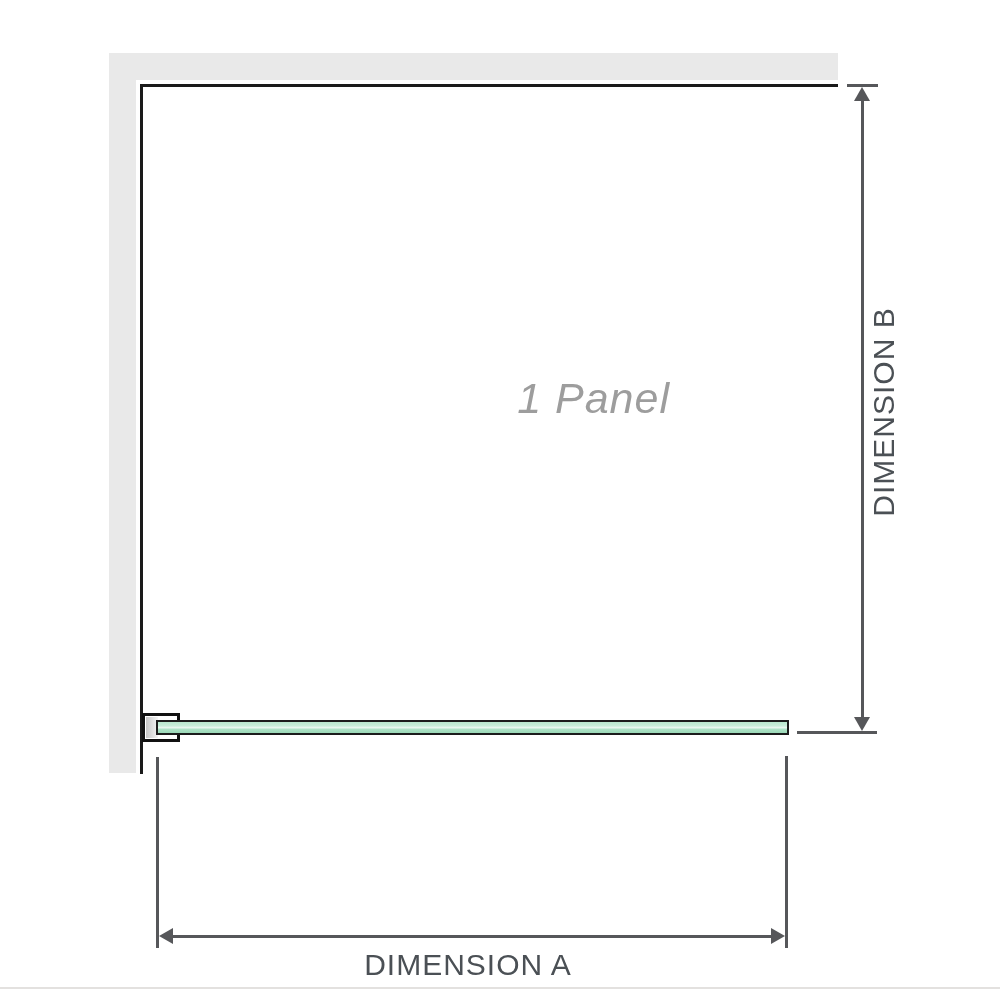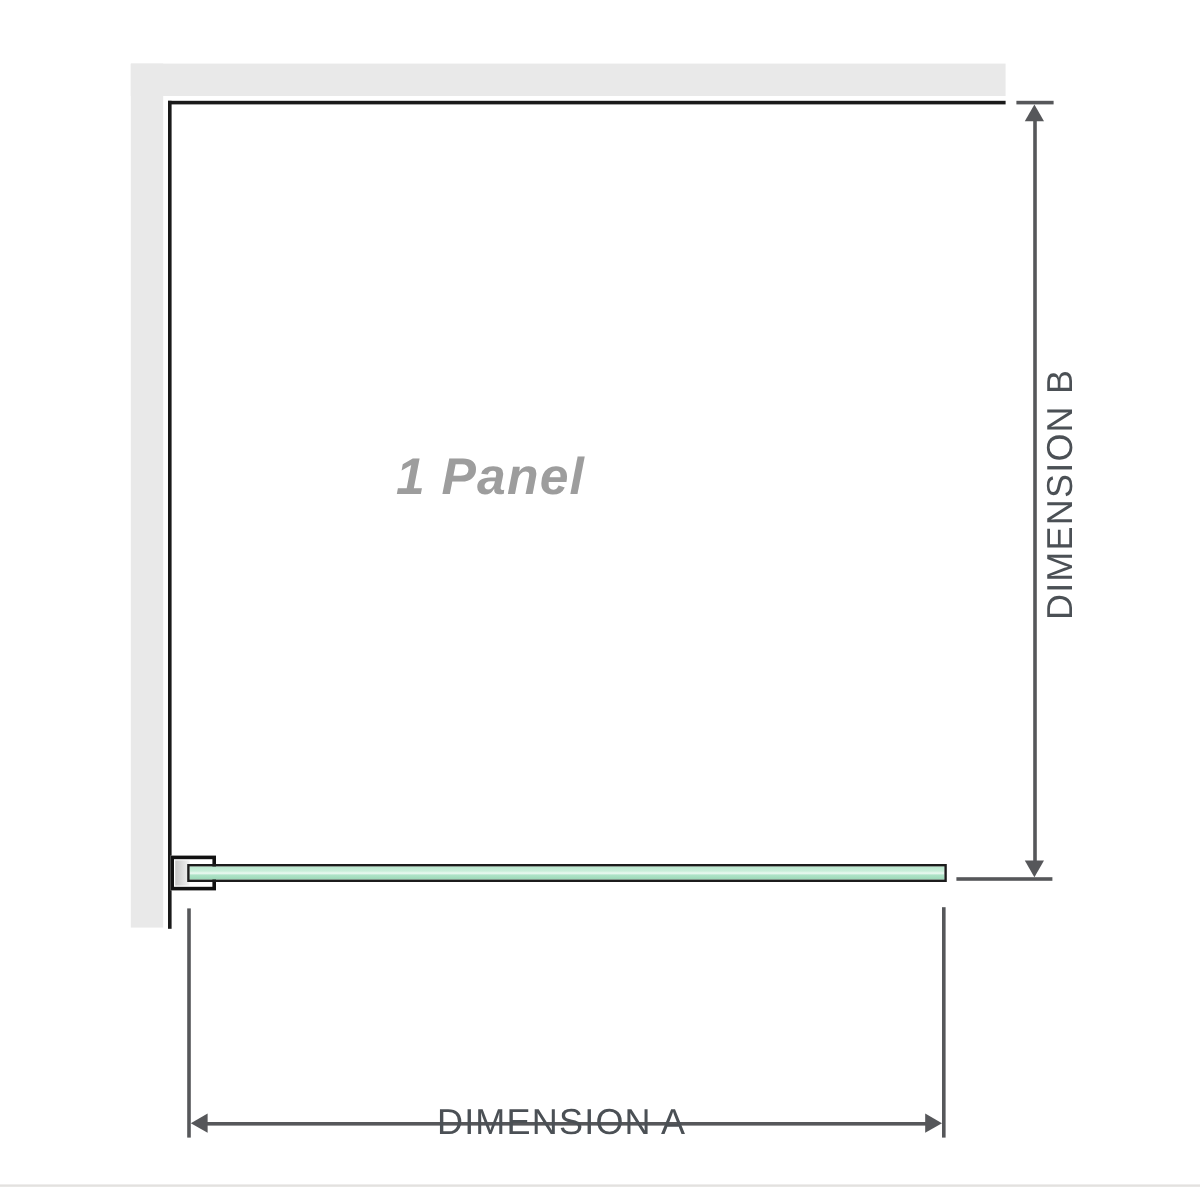--- a/index.html
+++ b/index.html
@@ -21,24 +21,24 @@
   .wall-top   { left: 109px; top: 53px;  width: 729px; height: 27px; background: #e9e9e9; }
   .wall-left  { left: 109px; top: 53px;  width: 27px;  height: 720px; background: #e9e9e9; }
 
   
   .panel-edge-top  { left: 140px; top: 84px; width: 698px; height: 3px; background: #1a1a1a; }
   .panel-edge-left { left: 140px; top: 84px; width: 3px;  height: 690px; background: #1a1a1a; }
 
   
   .panel-label {
     left: 330px; top: 368px; width: 340px; height: 60px;
-    text-align: left;
+    text-align: right;
     font-size: 43px;
     font-style: italic;
-    font-weight: bold;
+    font-weight: normal;
     color: #9d9d9d;
     line-height: 60px;
     letter-spacing: 1px;
   }
 
   
   .bracket {
     left: 142px; top: 713px; width: 38px; height: 29px;
     box-sizing: border-box;
     border: 3px solid #111111;
@@ -98,21 +98,21 @@
     border-bottom: 8px solid transparent;
     border-right: 14px solid #56575a;
   }
   .arrow-right {
     left: 771px; top: 928px; width: 0; height: 0;
     border-top: 8px solid transparent;
     border-bottom: 8px solid transparent;
     border-left: 14px solid #56575a;
   }
   .dimA-label {
-    left: 336px; top: 919px; width: 264px; height: 34px;
+    left: 336px; top: 948px; width: 264px; height: 34px;
     text-align: center;
     font-size: 30px;
     font-weight: 300;
     letter-spacing: 1px;
     color: #4b5055;
     line-height: 34px;
   }
 
   
   .divider { left: 0; top: 987px; width: 1000px; height: 2px; background: #e3e1df; }

